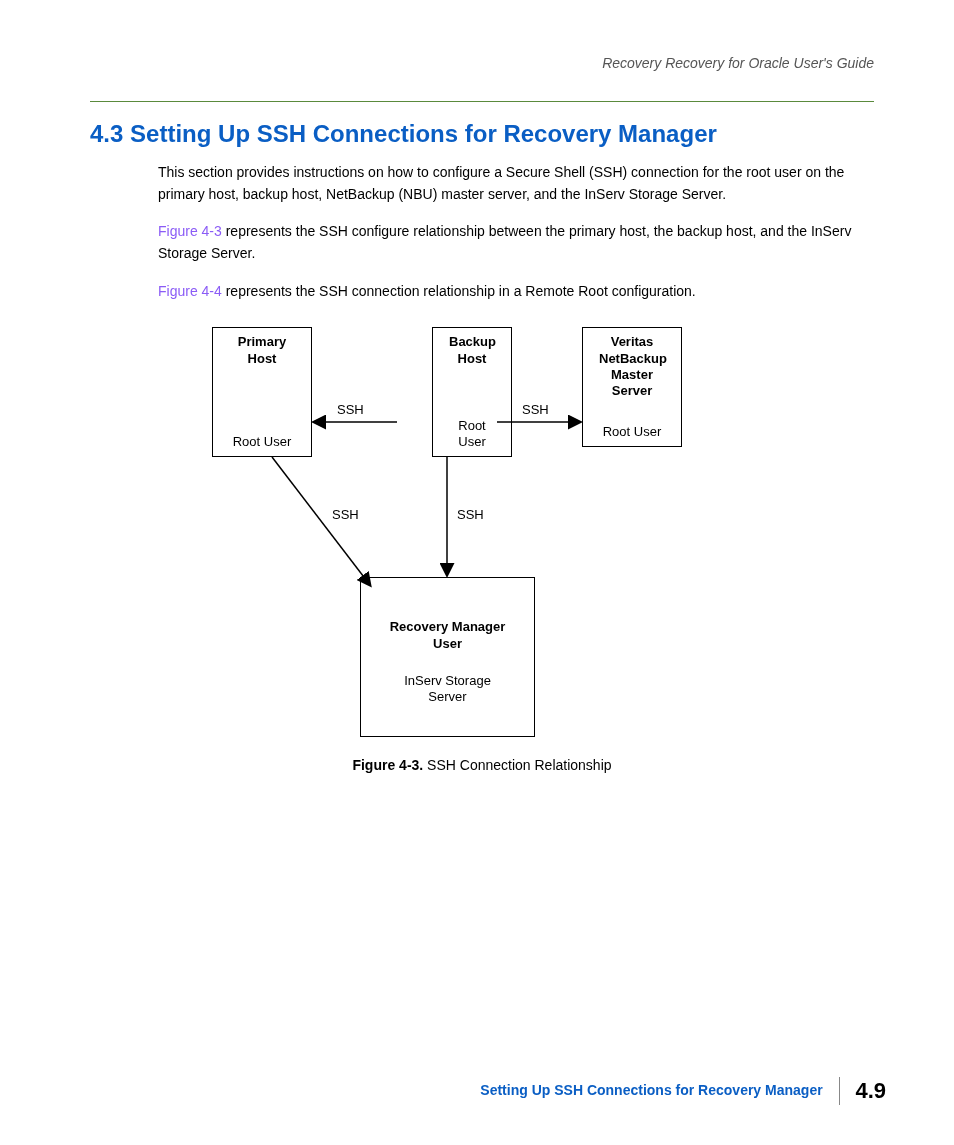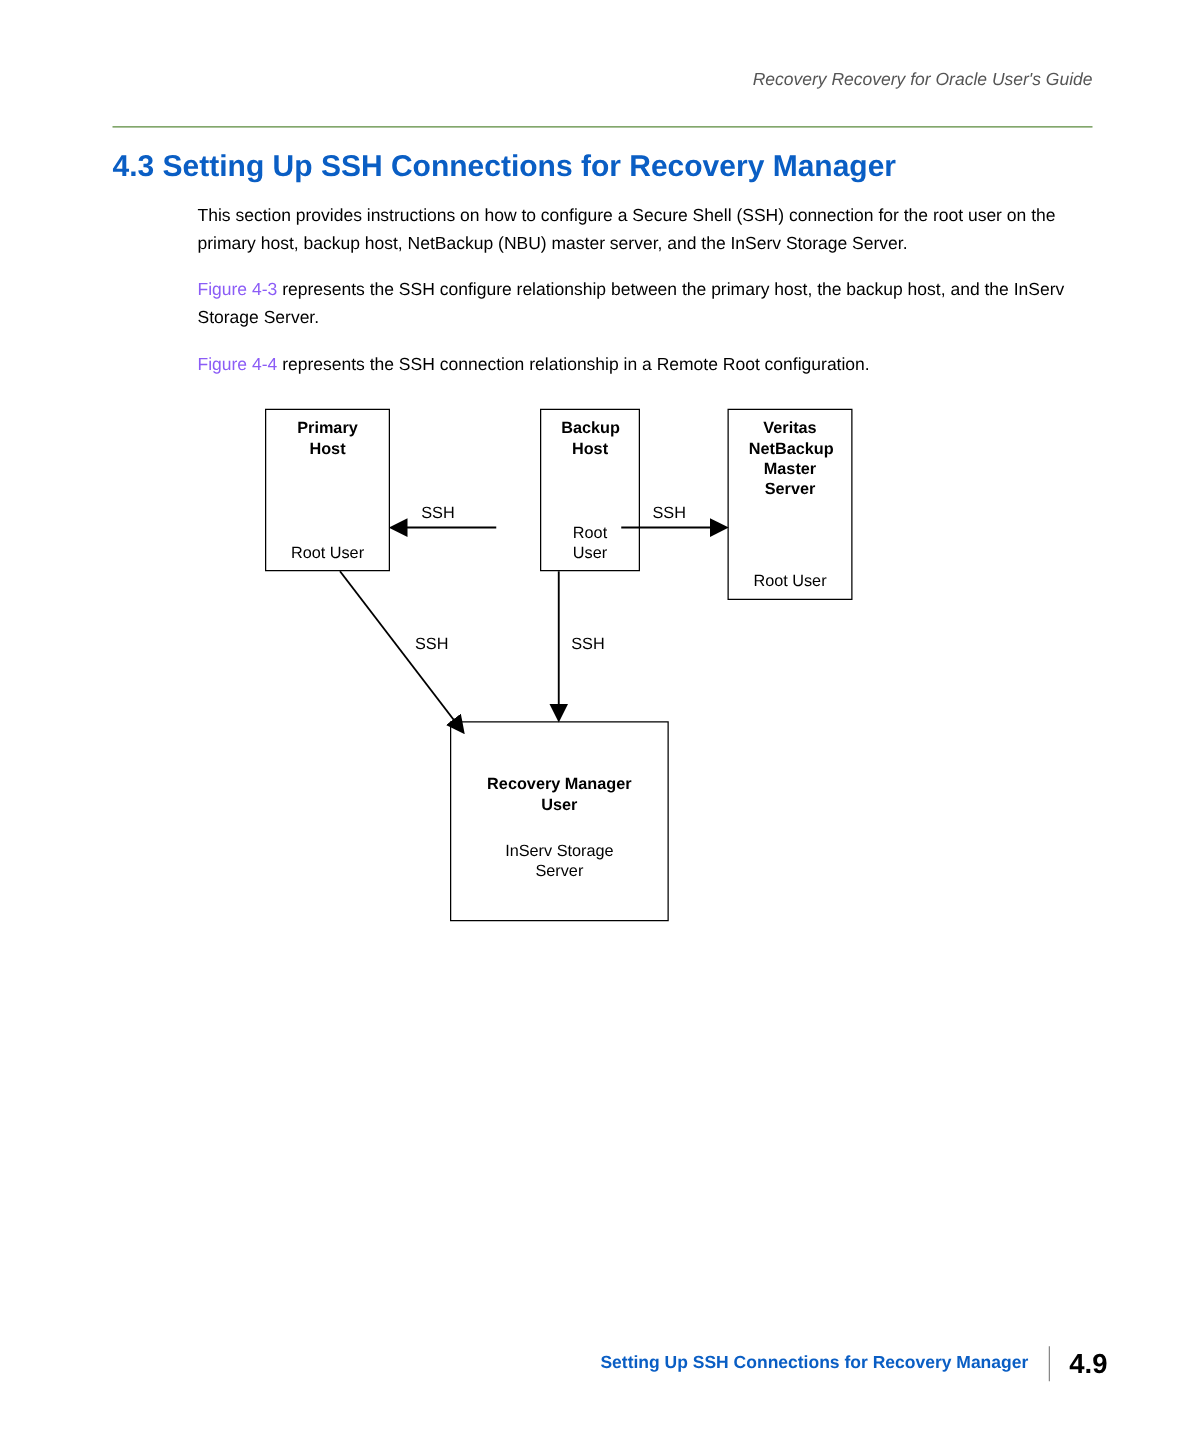--- a/index.html
+++ b/index.html
@@ -150,21 +150,21 @@
     <div class="dbox" style="left:0; top:0; width:100px; height:130px;">
       <div class="top-label">Primary<br>Host</div>
       <div class="bottom-label">Root User</div>
     </div>
 
     <div class="dbox" style="left:185px; top:0; width:80px; height:130px;margin-left:35px;">
       <div class="top-label">Backup<br>Host</div>
       <div class="bottom-label">Root User</div>
     </div>
 
-    <div class="dbox" style="left:370px; top:0; width:100px; height:153px;">
+    <div class="dbox" style="left:370px; top:0; width:100px; height:120px;">
       <div class="top-label">Veritas<br>NetBackup<br>Master<br>Server</div>
       <div class="bottom-label">Root User</div>
     </div>
 
     <div class="dbox bottom-box" style="left:148px; top:250px; width:175px; height:160px;">
       <div class="top-label">Recovery Manager<br>User</div>
       <div class="bottom-label">InServ Storage<br>Server</div>
     </div>
 
     <svg class="arrow" style="left:0; top:0;" width="540" height="420">
@@ -182,20 +182,23 @@
 
       <line x1="235" y1="130" x2="235" y2="248" stroke="#000" stroke-width="1.5" marker-end="url(#ah)"></line>
     </svg>
 
     <div class="conn-label" style="left:125px; top:75px;">SSH</div>
     <div class="conn-label" style="left:310px; top:75px;">SSH</div>
     <div class="conn-label" style="left:120px; top:180px;">SSH</div>
     <div class="conn-label" style="left:245px; top:180px;">SSH</div>
   </div>
 
+  <div class="figure-caption">
+    <b>Figure 4-3.</b><span>  SSH Connection Relationship</span>
+  </div>
 
   <div class="footer">
     <span class="footer-title">Setting Up SSH Connections for Recovery Manager</span>
     <span class="divider"></span>
     <span class="page-number">4.9</span>
   </div>
 
 </div>
 
 </body></html>

